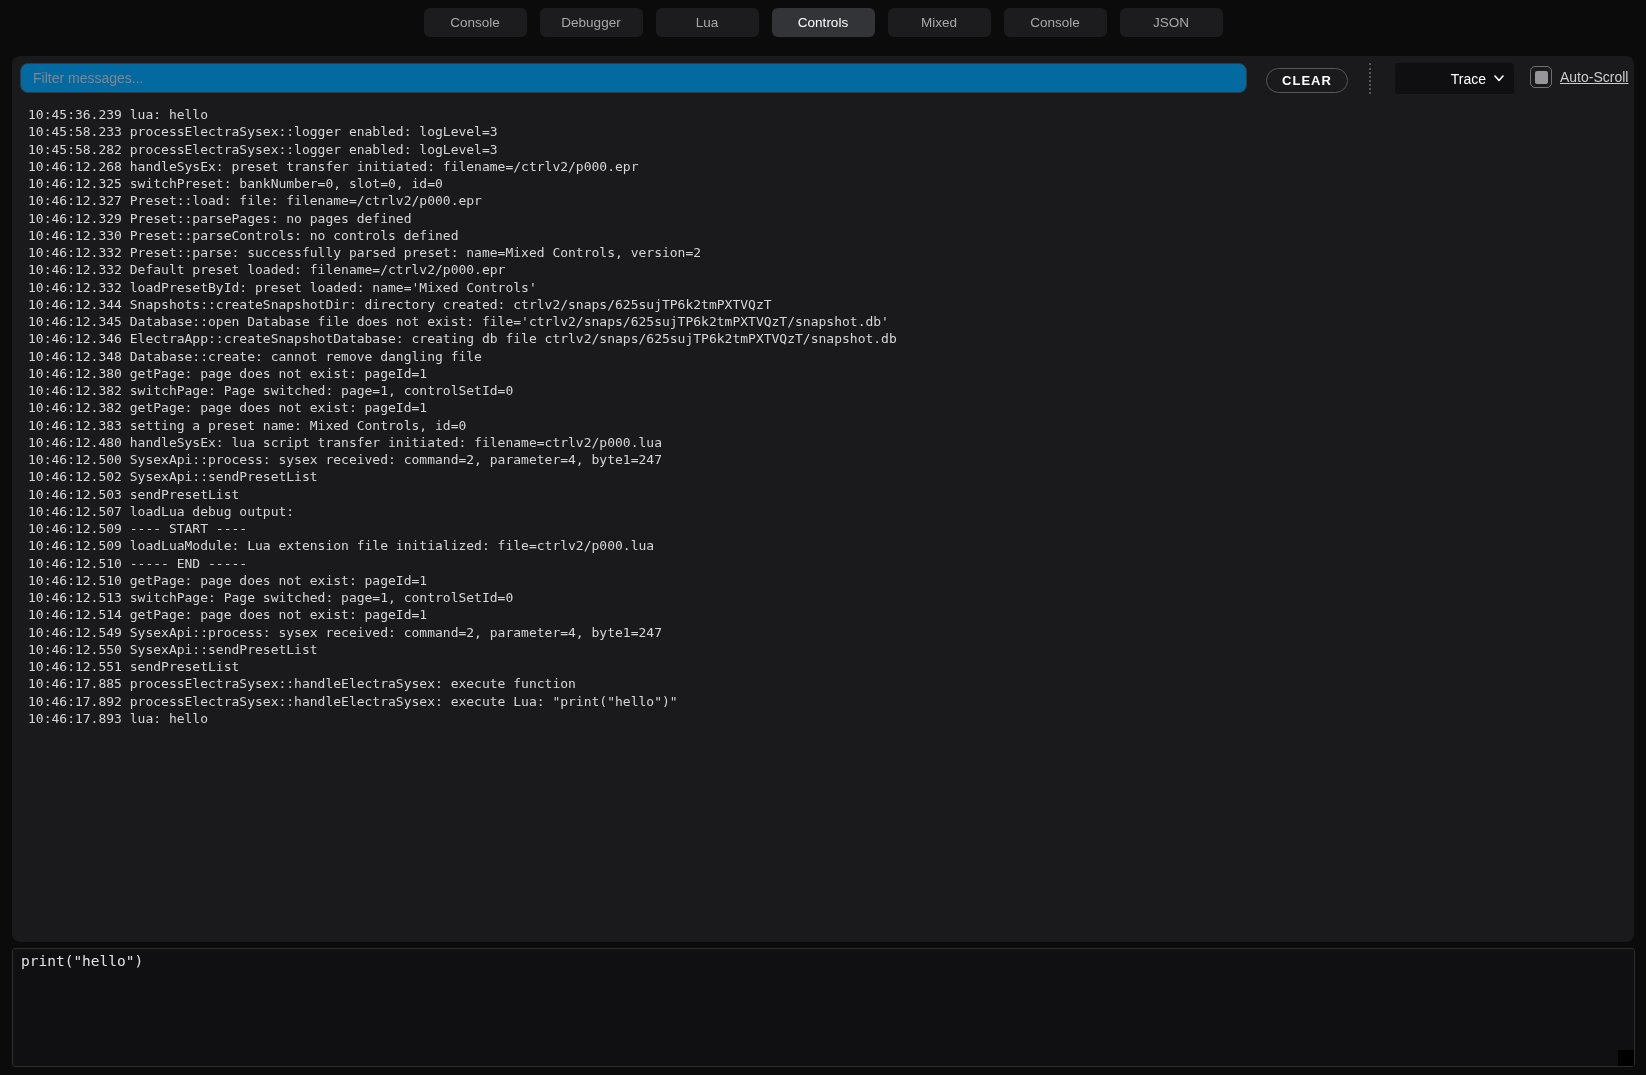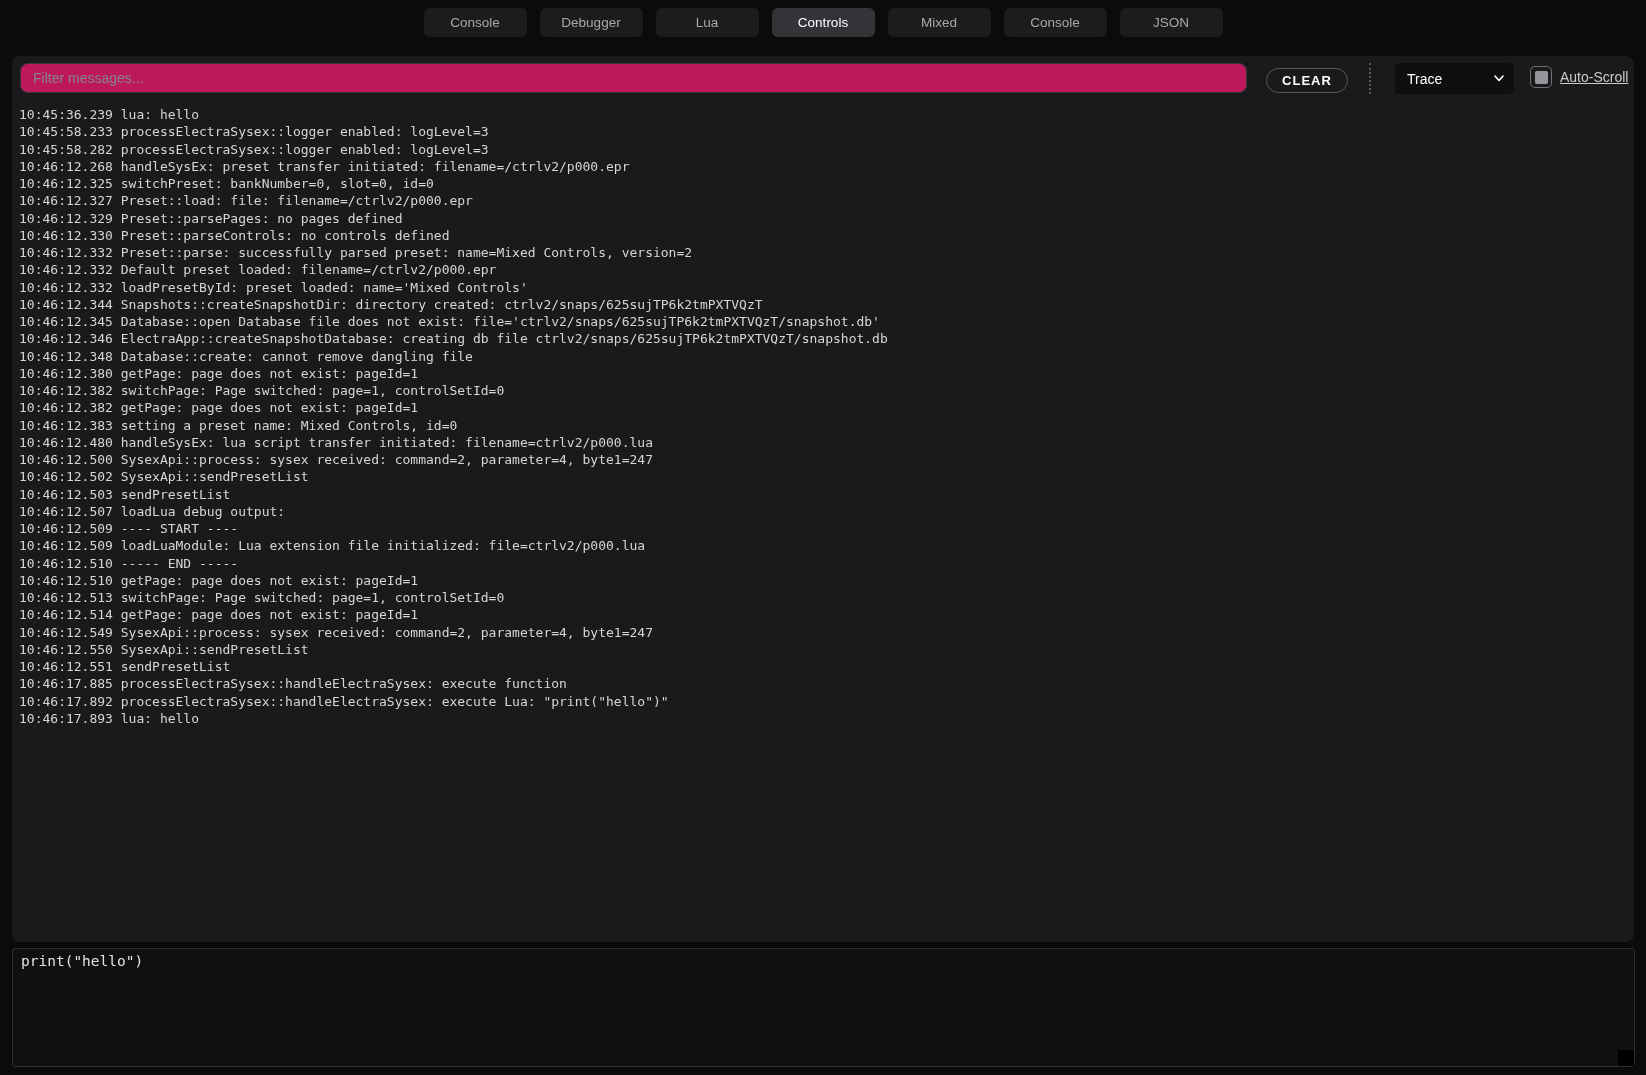--- a/index.html
+++ b/index.html
@@ -12,51 +12,51 @@
   .tab { width:103px; height:29px; border-radius:6px; background:#1c1c1e;
          color:#a8a8ac; font-size:13.5px; display:flex; align-items:center;
          justify-content:center; cursor:pointer; user-select:none; }
   .tab.active { background:#333437; color:#ffffff; }
 
   
   .panel { position:absolute; left:12px; top:56px; width:1622px; height:886px;
            background:#1a1a1c; border-radius:8px; }
 
   .filter-input { position:absolute; left:8px; top:7px; width:1227px; height:30px;
-                  background:#be185d; border:1px solid #39393c; border-radius:8px;
+                  background:#0369a1; border:1px solid #39393c; border-radius:8px;
                   color:#dddddd; font-size:14px; padding:0 12px; outline:none; }
   .filter-input::placeholder { color:#85858a; }
 
   .clear-btn { position:absolute; left:1254px; top:12px; width:82px; height:25px;
                background:transparent; border:1px solid #57575a; border-radius:13px;
                color:#ffffff; font-size:13px; font-weight:bold; letter-spacing:1px;
                cursor:pointer; font-family:"Liberation Sans", sans-serif; }
 
   .v-divider { position:absolute; left:1357px; top:7px; height:31px; width:0;
                border-left:2px dotted #58585b; }
 
   .level-wrap { position:absolute; left:1383px; top:7px; width:119px; height:31px; }
   .level-select { width:100%; height:100%; background:#0f0f12; color:#ffffff;
                   font-size:14px; border:none; border-radius:4px; padding:0 28px 0 12px;
                   -webkit-appearance:none; appearance:none; outline:none;
-                  font-family:"Liberation Sans", sans-serif; }
+                  font-family:"Liberation Sans", sans-serif;text-align:right; }
   .level-chevron { position:absolute; right:9px; top:9px; pointer-events:none;
                    width:12px; height:12px; }
 
   .checkbox { position:absolute; left:1518px; top:10px; width:22px; height:22px;
               border:1.5px solid #707074; border-radius:5px; cursor:pointer;
               display:flex; align-items:center; justify-content:center; }
   .checkbox .inner { width:13px; height:13px; background:#96969a; border-radius:2px; }
 
   .autoscroll-label { position:absolute; left:1548px; top:13px; color:#cbcbcf;
                       font-size:14px;text-decoration:underline; }
 
   
   .log-output { position:absolute; left:0; top:46px; right:0; bottom:0;
-                padding:4px 6px 0 7px; overflow:hidden;
+                padding:4px 6px 0 16px; overflow:hidden;
                 font-family:"DejaVu Sans Mono", monospace; font-size:13px;
                 line-height:17.25px; color:#d6d6d8; white-space:pre; }
 
   
   .cmd-wrap { position:absolute; left:12px; top:948px; width:1623px; height:119px; }
   .cmd-input { width:100%; height:100%; background:#101013; color:#e2e2e4;
                border:1px solid #2d2d30; border-radius:3px; resize:none;
                font-family:"DejaVu Sans Mono", monospace; font-size:14.5px;
                line-height:20px; padding:2px 8px; outline:none; display:block; }
   .cmd-grip { position:absolute; right:1px; bottom:1px; width:16px; height:16px;

